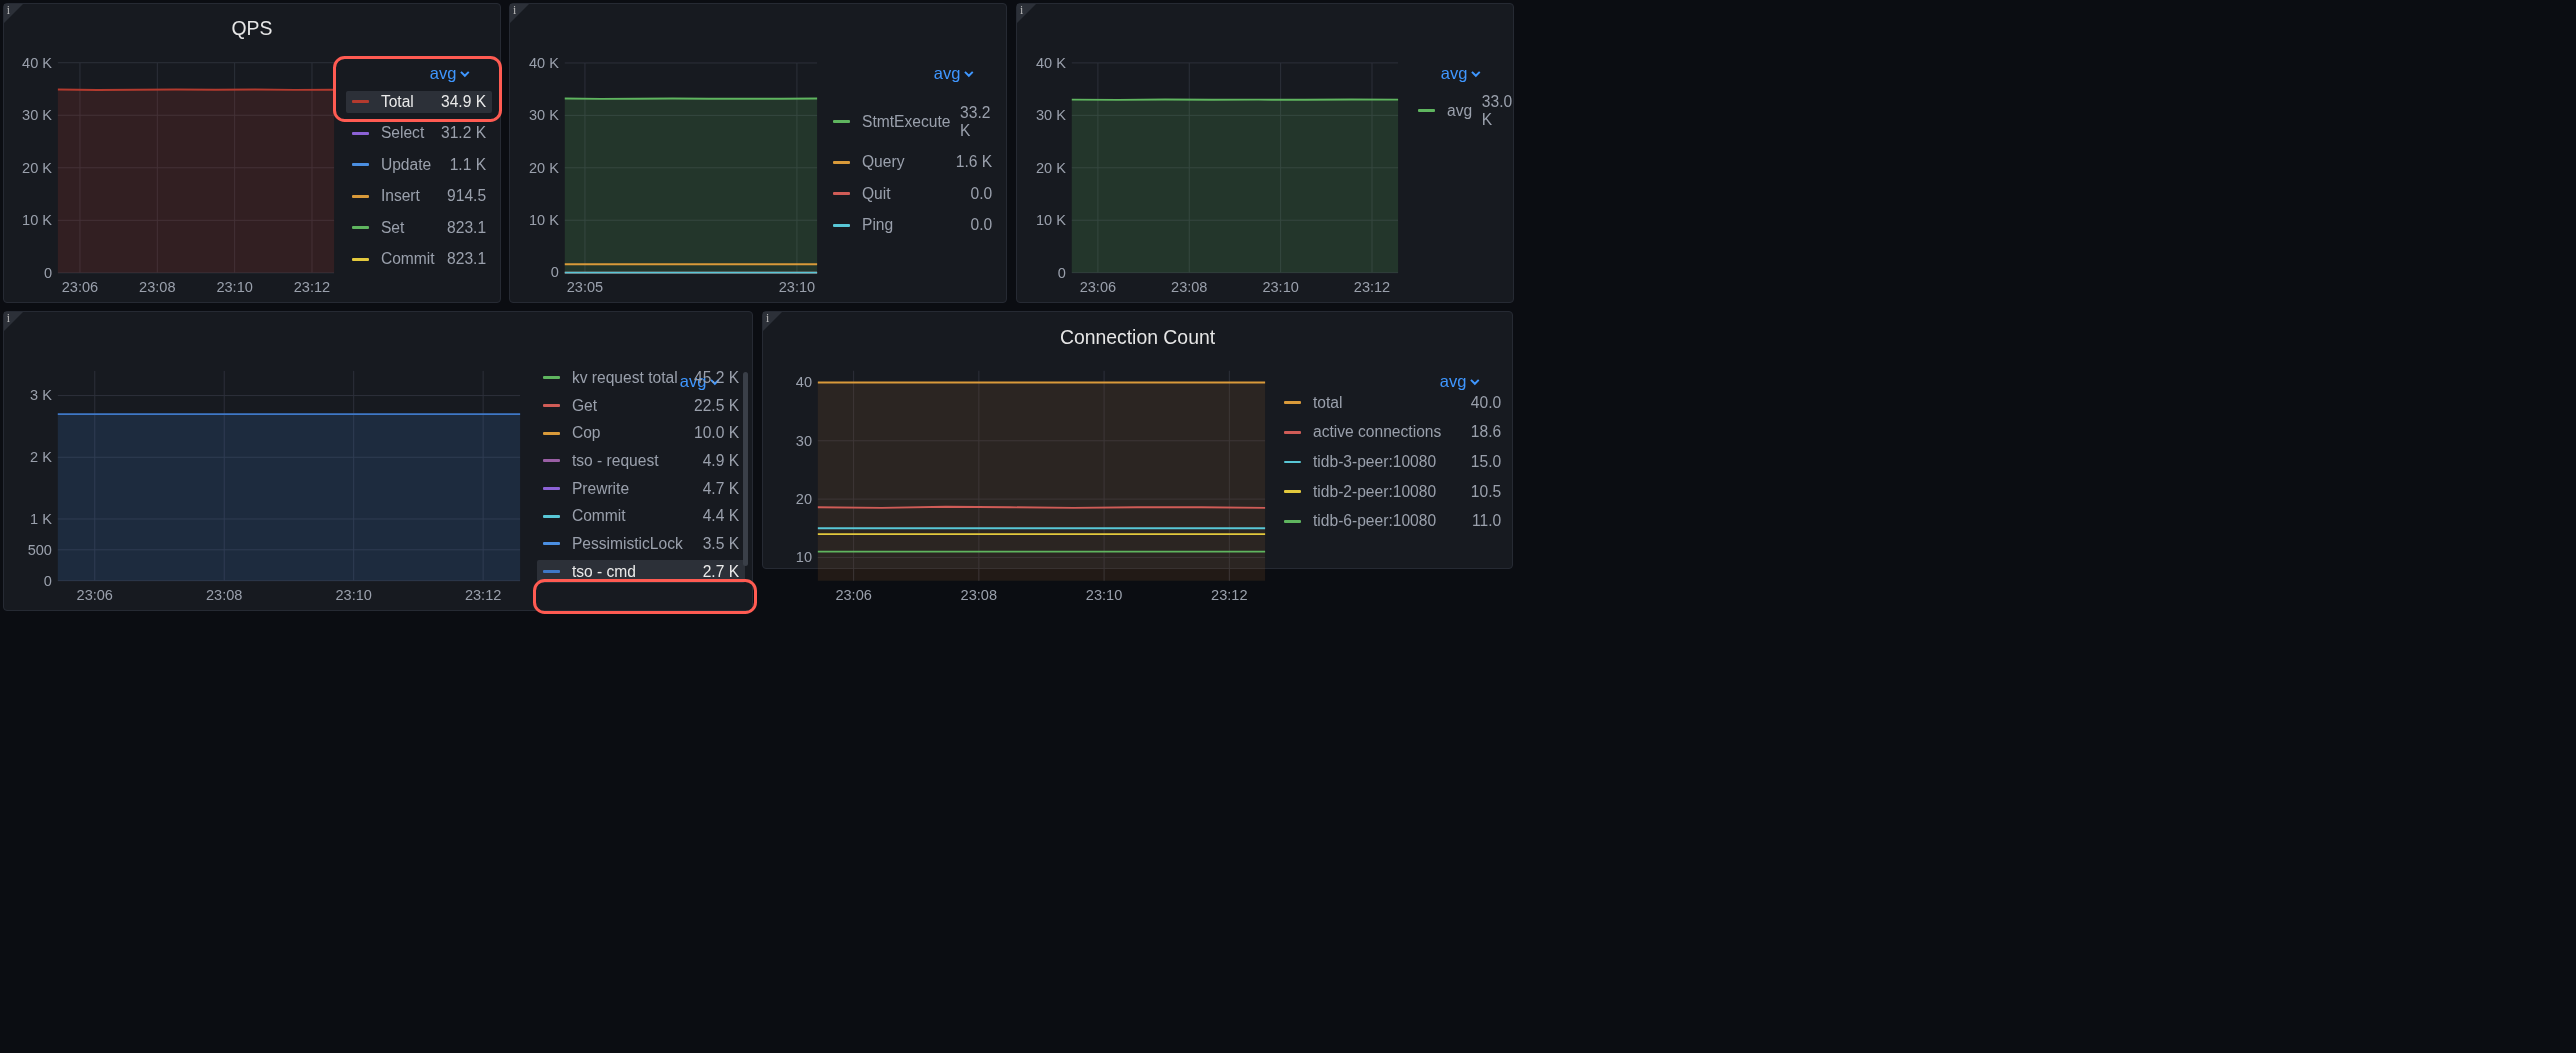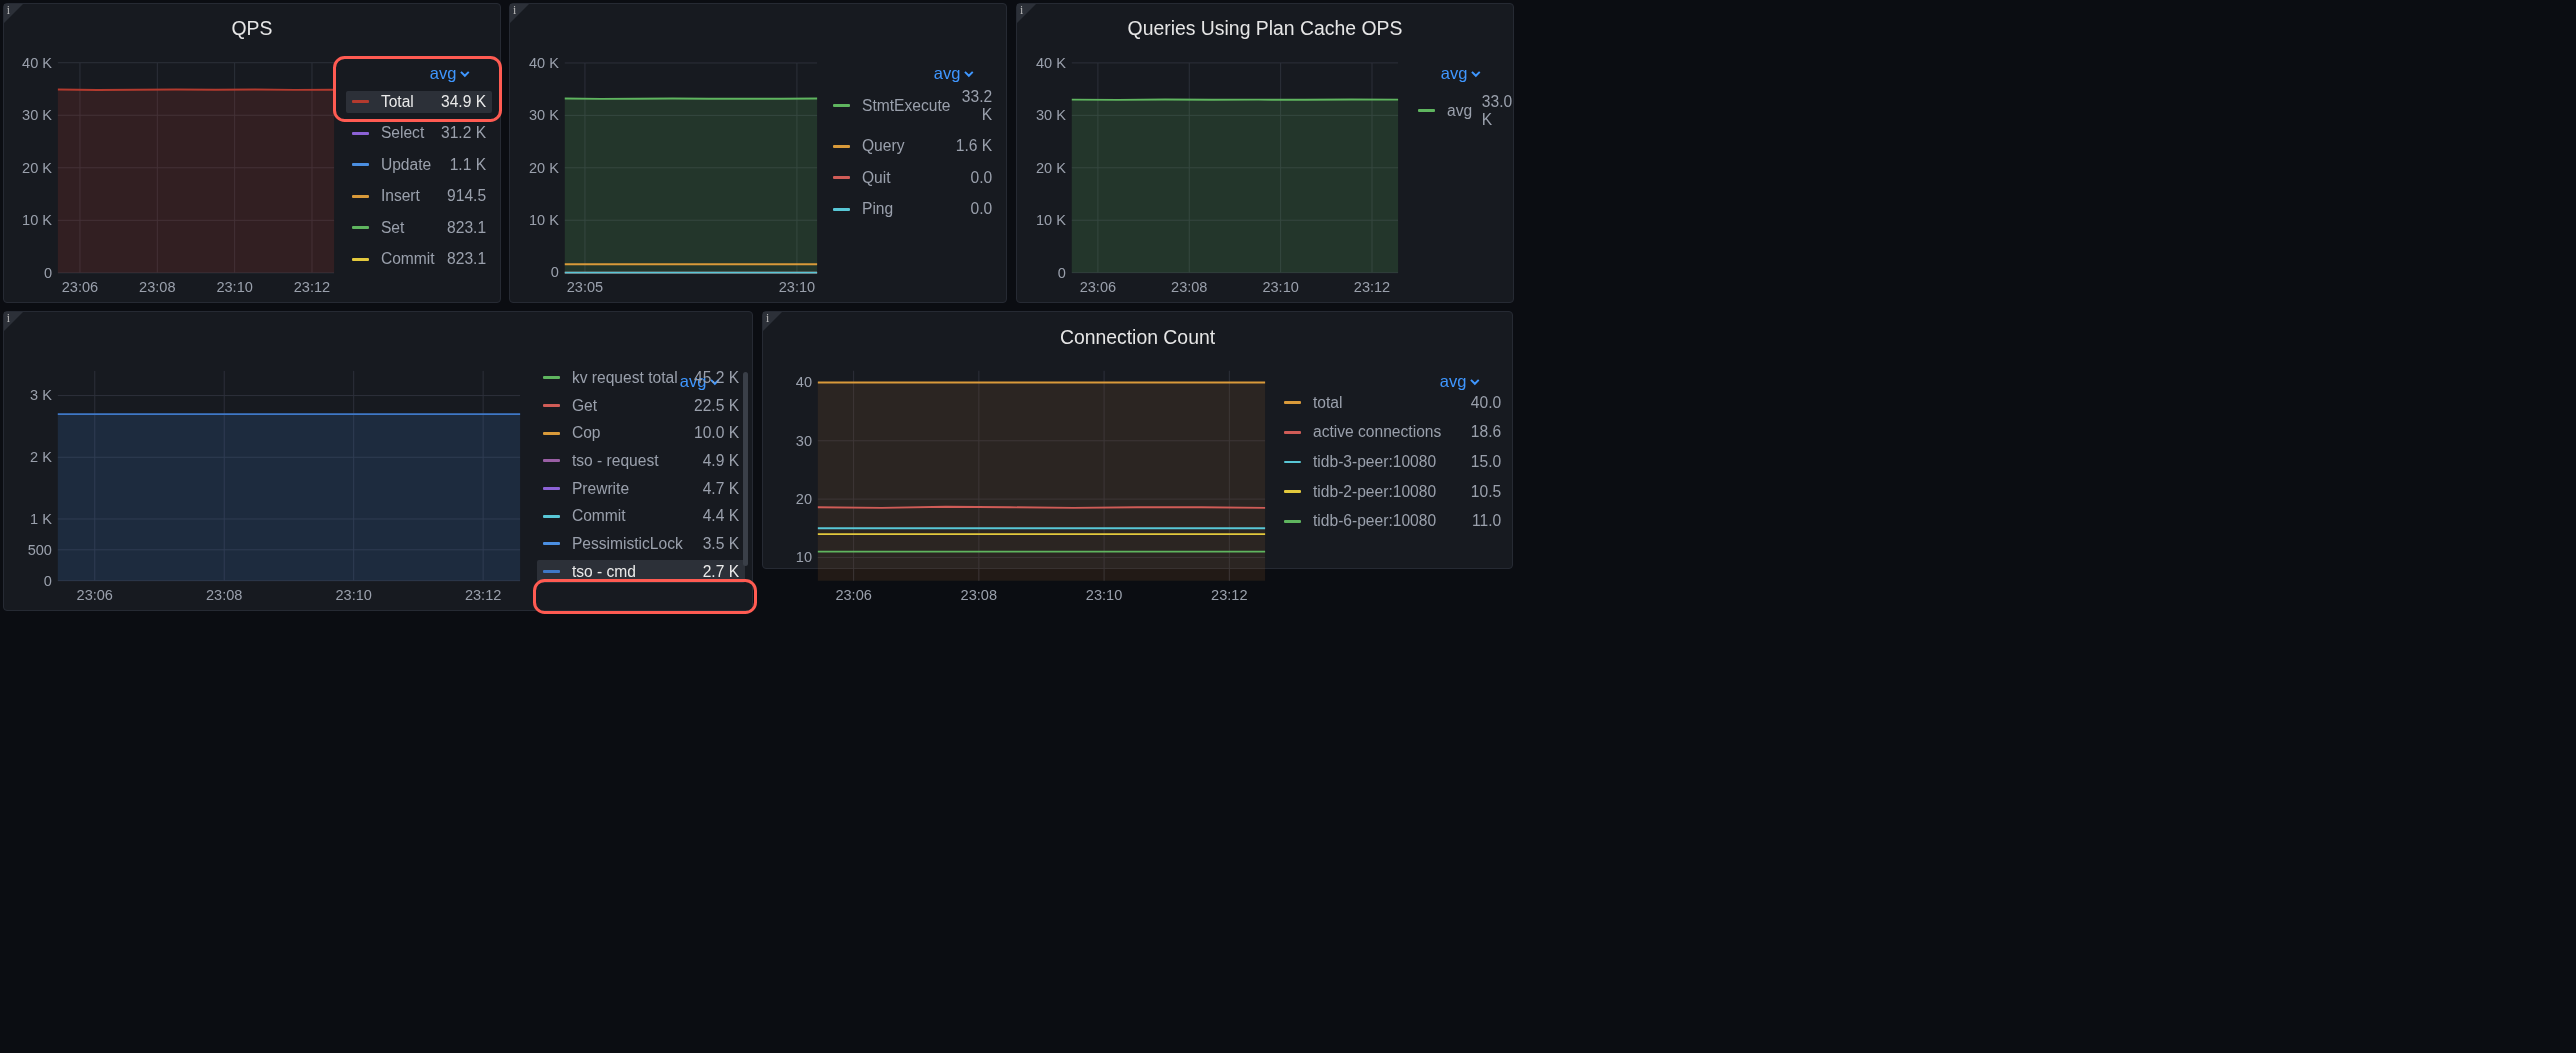--- a/index.html
+++ b/index.html
@@ -140,21 +140,21 @@
         <text x="36" y="69" text-anchor="end" class="axis" fill="#9aa0ac" font-size="15">30 K</text>
         <text x="36" y="15" text-anchor="end" class="axis" fill="#9aa0ac" font-size="15">40 K</text>
         <text x="62.8" y="246" text-anchor="middle" class="axis" fill="#9aa0ac" font-size="15">23:05</text>
         <text x="281.2" y="246" text-anchor="middle" class="axis" fill="#9aa0ac" font-size="15">23:10</text>
         <path d="M42.0 46.7 L79.1 47.0 L116.3 46.8 L153.4 46.7 L190.6 46.9 L227.7 46.8 L264.9 46.9 L302.0 46.7 L 302.0 226 L 42.0 226 Z" fill="#5fb55f" class="area"></path>
         <path d="M42.0 46.7 L79.1 47.0 L116.3 46.8 L153.4 46.7 L190.6 46.9 L227.7 46.8 L264.9 46.9 L302.0 46.7" stroke="#5fb55f" class="series"></path>
         <path d="M42.0 217.4 L79.1 217.4 L116.3 217.4 L153.4 217.4 L190.6 217.4 L227.7 217.4 L264.9 217.4 L302.0 217.4" stroke="#d99a3a" class="series"></path>
         <path d="M42.0 226.0 L79.1 226.0 L116.3 226.0 L153.4 226.0 L190.6 226.0 L227.7 226.0 L264.9 226.0 L302.0 226.0" stroke="#d05c57" class="series"></path>
         <path d="M42.0 226.0 L79.1 226.0 L116.3 226.0 L153.4 226.0 L190.6 226.0 L227.7 226.0 L264.9 226.0 L302.0 226.0" stroke="#58c7d6" class="series"></path>
       </svg>
-    <div class="legend" id="legend-cps" style="left:317px;top:82px;width:171px;text-align:right;">
+    <div class="legend" id="legend-cps" style="left:317px;top:98px;width:171px;">
         <div class="legend-row">
           <span class="legend-swatch" style="background: rgb(95, 181, 95);"></span>
           <span class="legend-label">StmtExecute</span>
           <span class="legend-val">33.2 K</span>
         </div>
         <div class="legend-row">
           <span class="legend-swatch" style="background: rgb(217, 154, 58);"></span>
           <span class="legend-label">Query</span>
           <span class="legend-val">1.6 K</span>
         </div>
@@ -166,21 +166,20 @@
         <div class="legend-row">
           <span class="legend-swatch" style="background: rgb(88, 199, 214);"></span>
           <span class="legend-label">Ping</span>
           <span class="legend-val">0.0</span>
         </div>
       </div>
   </div>
 
   <div class="panel" style="left:1016px;top:2.9px;width:498px;height:300px;">
     <div class="info-corner"></div>
-    <div class="panel-title">Queries Using Plan Cache OPS</div>
     <div class="agg" style="right:31px;">
       <span>avg</span>
       <span class="chev">
           <svg viewBox="0 0 12 12">
             <path d="M2 4l4 4 4-4" fill="none" stroke="#3f97ff" stroke-width="2"></path>
           </svg>
         </span>
     </div>
     <svg class="chart" id="chart-plan" style="left:13.6px;top:49px;width:371px;height:249px;font-size:16px" viewBox="0 0 382 256">
         <g class="grid">

